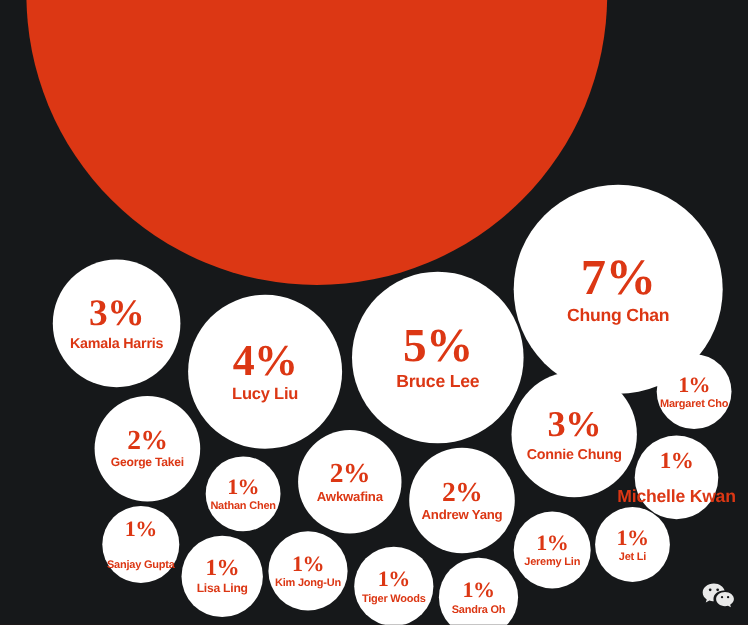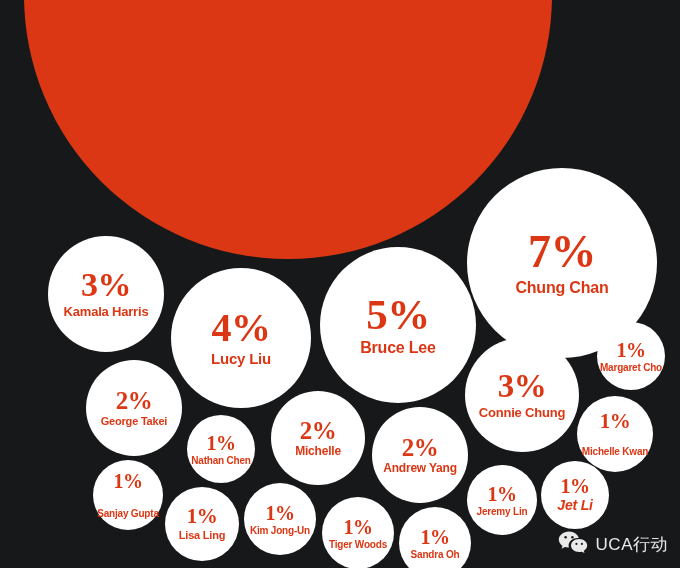--- a/index.html
+++ b/index.html
@@ -106,33 +106,33 @@
       <div class="bubble" style="left: 465px; top: 338px; width: 114px; height: 114px; background: rgb(255, 255, 255);">
         <span class="pct" style="font-size: 33px; color: rgb(220, 55, 20);">3%</span>
         <span class="nm" style="font-size: 13px; color: rgb(220, 55, 20); margin-top: 3px;">Connie Chung</span>
       </div>
       <div class="bubble" style="left: 86px; top: 360px; width: 96px; height: 96px; background: rgb(255, 255, 255);">
         <span class="pct" style="font-size: 25px; color: rgb(220, 55, 20);">2%</span>
         <span class="nm" style="font-size: 11px; color: rgb(220, 55, 20); margin-top: 2px;">George Takei</span>
       </div>
       <div class="bubble" style="left: 271px; top: 391px; width: 94px; height: 94px; background: rgb(255, 255, 255);">
         <span class="pct" style="font-size: 25px; color: rgb(220, 55, 20);">2%</span>
-        <span class="nm" style="font-size: 12px; color: rgb(220, 55, 20); margin-top: 2px;">Michelle</span>
+        <span class="nm" style="font-size: 12px; color: rgb(220, 55, 20); margin-top: 2px;">Awkwafina</span>
       </div>
       <div class="bubble" style="left: 372px; top: 407px; width: 96px; height: 96px; background: rgb(255, 255, 255);">
         <span class="pct" style="font-size: 25px; color: rgb(220, 55, 20);">2%</span>
         <span class="nm" style="font-size: 12px; color: rgb(220, 55, 20); margin-top: 2px;">Andrew Yang</span>
       </div>
       <div class="bubble" style="left: 597px; top: 322px; width: 68px; height: 68px; background: rgb(255, 255, 255);">
         <span class="pct" style="font-size: 20px; color: rgb(220, 55, 20);">1%</span>
         <span class="nm" style="font-size: 10px; color: rgb(220, 55, 20); margin-top: 2px;">Margaret Cho</span>
       </div>
       <div class="bubble" style="left: 577px; top: 396px; width: 76px; height: 76px; background: rgb(255, 255, 255);">
         <span class="pct" style="font-size: 21px; color: rgb(220, 55, 20);">1%</span>
-        <span class="nm" style="font-size: 10px; color: rgb(220, 55, 20); margin-top: 14px;">Michelle Kwan</span>
+        <span class="nm" style="font-size: 16px; color: rgb(220, 55, 20); margin-top: 14px;">Michelle Kwan</span>
       </div>
       <div class="bubble" style="left: 187px; top: 415px; width: 68px; height: 68px; background: rgb(255, 255, 255);">
         <span class="pct" style="font-size: 20px; color: rgb(220, 55, 20);">1%</span>
         <span class="nm" style="font-size: 10px; color: rgb(220, 55, 20); margin-top: 2px;">Nathan Chen</span>
       </div>
       <div class="bubble" style="left: 93px; top: 460px; width: 70px; height: 70px; background: rgb(255, 255, 255);">
         <span class="pct" style="font-size: 20px; color: rgb(220, 55, 20);">1%</span>
         <span class="nm" style="font-size: 10px; color: rgb(220, 55, 20); margin-top: 17px;">Sanjay Gupta</span>
       </div>
       <div class="bubble" style="left: 165px; top: 487px; width: 74px; height: 74px; background: rgb(255, 255, 255);">
@@ -150,31 +150,30 @@
       <div class="bubble" style="left: 399px; top: 507px; width: 72px; height: 72px; background: rgb(255, 255, 255);">
         <span class="pct" style="font-size: 20px; color: rgb(220, 55, 20);">1%</span>
         <span class="nm" style="font-size: 10px; color: rgb(220, 55, 20); margin-top: 2px;">Sandra Oh</span>
       </div>
       <div class="bubble" style="left: 467px; top: 465px; width: 70px; height: 70px; background: rgb(255, 255, 255);">
         <span class="pct" style="font-size: 20px; color: rgb(220, 55, 20);">1%</span>
         <span class="nm" style="font-size: 10px; color: rgb(220, 55, 20); margin-top: 2px;">Jeremy Lin</span>
       </div>
       <div class="bubble" style="left: 541px; top: 461px; width: 68px; height: 68px; background: rgb(255, 255, 255);">
         <span class="pct" style="font-size: 20px; color: rgb(220, 55, 20);">1%</span>
-        <span class="nm" style="font-size: 14px; color: rgb(220, 55, 20); margin-top: 2px; font-style: italic;">Jet Li</span>
+        <span class="nm" style="font-size: 10px; color: rgb(220, 55, 20); margin-top: 2px;">Jet Li</span>
       </div>
     </div>
 
   <div id="watermark">
     <span id="wechat-icon">
       <svg width="30" height="24" viewBox="0 0 30 24" aria-hidden="true">
         <path d="M11 1.4C5.3 1.4 0.8 5.1 0.8 9.6c0 2.5 1.4 4.8 3.7 6.3l-0.9 2.8 3.3-1.7c1.2 0.3 2.1 0.5 3.1 0.5 0.3 0 0.6 0 0.9 0-0.2-0.6-0.3-1.3-0.3-2 0-4.2 4.1-7.6 9.2-7.6 0.3 0 0.6 0 0.9 0C20 4.5 16 1.4 11 1.4z" fill="#e9e9e9"></path>
         <circle cx="7.6" cy="7.2" r="1.25" fill="#16181a"></circle>
         <circle cx="14.4" cy="7.2" r="1.25" fill="#16181a"></circle>
         <path d="M29.2 15.6c0-3.6-3.6-6.5-8.1-6.5s-8.1 2.9-8.1 6.5c0 3.6 3.6 6.5 8.1 6.5 0.9 0 1.8-0.1 2.7-0.4l2.7 1.4-0.7-2.3c1.9-1.2 3.4-3 3.4-5.2z" fill="#e9e9e9"></path>
         <circle cx="18.4" cy="13.9" r="1.05" fill="#16181a"></circle>
         <circle cx="23.9" cy="13.9" r="1.05" fill="#16181a"></circle>
       </svg>
     </span>
-    <span id="watermark-text">UCA行动</span>
   </div>
 
 </div>
 
 </body></html>

